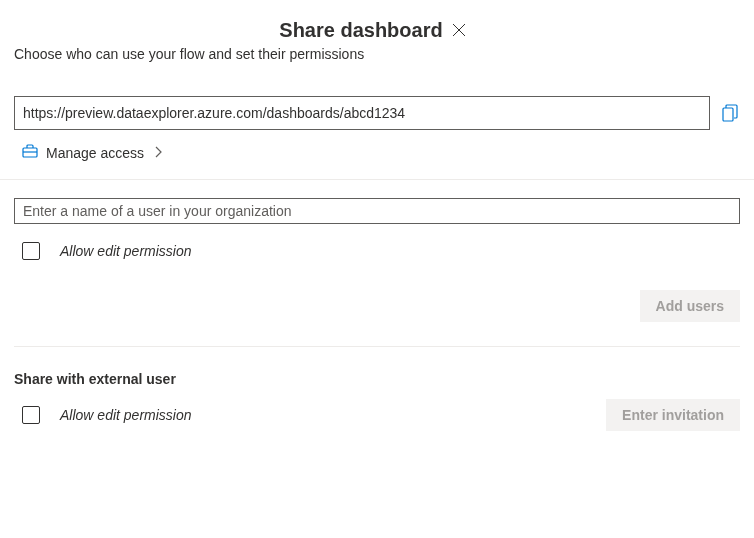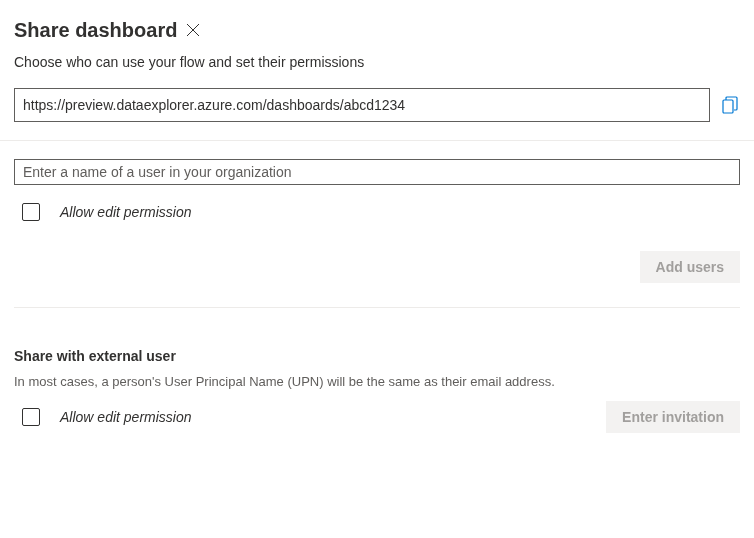--- a/index.html
+++ b/index.html
@@ -10,39 +10,39 @@
     font-size: 14px;
     color: #323130;
     background: #fff;
     width: 754px;
     height: 538px;
     overflow: hidden;
   }
   .panel { padding: 14px 14px 0 14px; }
   .header-row {
     display: flex;
-    justify-content: flex-start;
+    justify-content: center;
     align-items: center;
-    margin-bottom: 8px;
+    margin-bottom: 0;
   }
   .title {
     font-size: 20px;
     font-weight: 600;
     color: #323130;
   }
   .close-btn {
     width: 32px; height: 32px;
     display:flex; align-items:center; justify-content:center;
     cursor:pointer;
     color:#323130;
   }
   .subtitle {
     font-size: 14px;
     color: #323130;
-    margin-bottom: 18px;
+    margin-bottom: 34px;
   }
   .url-row {
     display:flex;
     align-items:center;
     gap:10px;
     margin-bottom: 14px;
   }
   .url-input {
     flex:1;
     height: 32px;
@@ -117,21 +117,21 @@
     font-size:14px;
     font-family:inherit;
     font-weight:600;
     border-radius:0;
     cursor:default;
   }
   .section-title {
     font-size:14px;
     font-weight:600;
     color:#323130;
-    margin: 40px 0 10px 0;
+    margin: 24px 0 10px 0;
   }
   .helper-text {
     font-size:13px;
     color:#605e5c;
     margin-top:10px;
   }
   .ext-row {
     display:flex;
     align-items:center;
     margin-top: 12px;
@@ -163,39 +163,53 @@
   <div class="url-row">
     <input type="text" class="url-input" value="https://preview.dataexplorer.azure.com/dashboards/abcd1234" style="">
     <div class="copy-btn">
       <svg width="16" height="18" viewBox="0 0 16 18">
         <rect x="1" y="4" width="10" height="13" rx="1" fill="none" stroke="currentColor" stroke-width="1.2"></rect>
         <path d="M4 4 V2 a1 1 0 0 1 1 -1 h9 a1 1 0 0 1 1 1 v11 a1 1 0 0 1 -1 1 h-2" fill="none" stroke="currentColor" stroke-width="1.2"></path>
       </svg>
     </div>
   </div>
 
+  <div class="manage-row">
+    <span class="briefcase">
+      <svg width="16" height="14" viewBox="0 0 16 14">
+          <rect x="1" y="4" width="14" height="9" rx="1" fill="none" stroke="currentColor" stroke-width="1.2"></rect>
+          <path d="M5 4 V2 a1 1 0 0 1 1 -1 h4 a1 1 0 0 1 1 1 V4" fill="none" stroke="currentColor" stroke-width="1.2"></path>
+          <line x1="1" y1="8" x2="15" y2="8" stroke="currentColor" stroke-width="1.2"></line>
+        </svg>
+    </span>
+    <span>Manage access</span>
+    <span class="chev">
+      <svg width="8" height="12" viewBox="0 0 8 12">
+          <path d="M2 1 L7 6 L2 11" fill="none" stroke="currentColor" stroke-width="1.2"></path>
+        </svg>
+    </span>
+  </div>
 
   <hr class="hr">
 
   <div class="section">
     <input type="text" class="text-input" placeholder="Enter a name of a user in your organization" style="">
     <div class="check-row">
       <div class="checkbox"></div>
       <span class="check-label">Allow edit permission</span>
     </div>
     <div class="button-row">
       <button class="btn-disabled">Add users</button>
     </div>
   </div>
 
   <hr class="hr2">
 
   <div>
     <div class="section-title">Share with external user</div>
-    <div class="helper-text">In most cases, a person's User Principal Name (UPN) will be the same as their email address.</div>
     <div class="ext-row">
       <div class="check-row">
         <div class="checkbox"></div>
         <span class="check-label">Allow edit permission</span>
       </div>
       <div class="button-row">
         <button class="btn-disabled">Enter invitation</button>
       </div>
     </div>
   </div>

